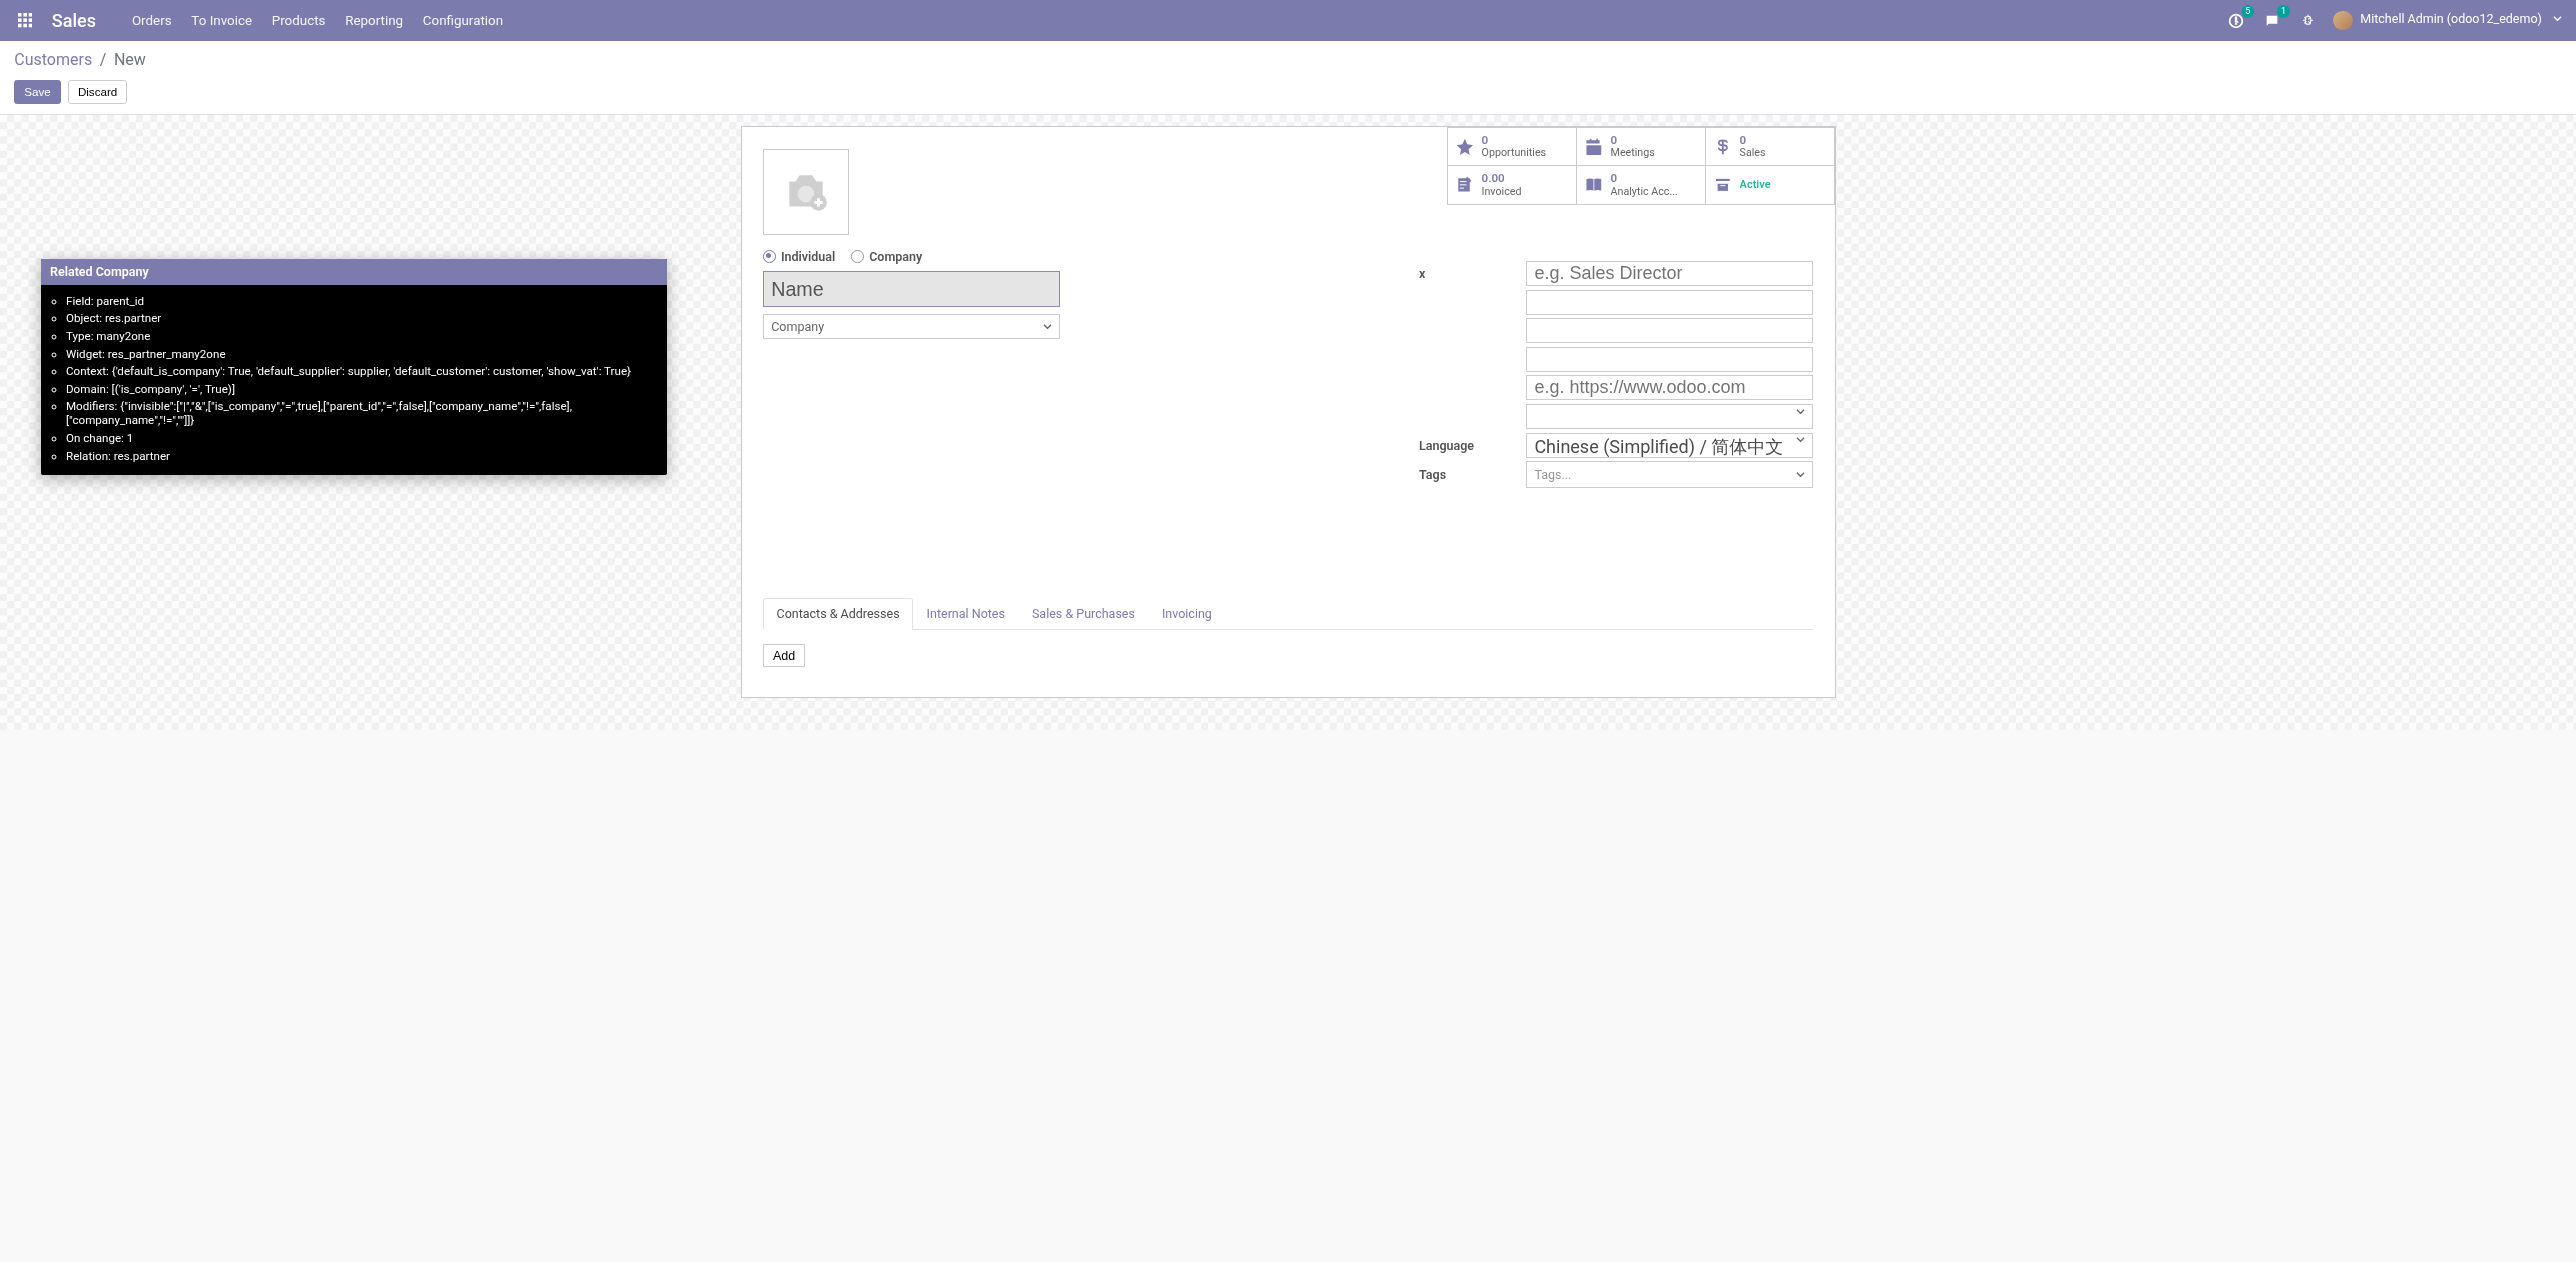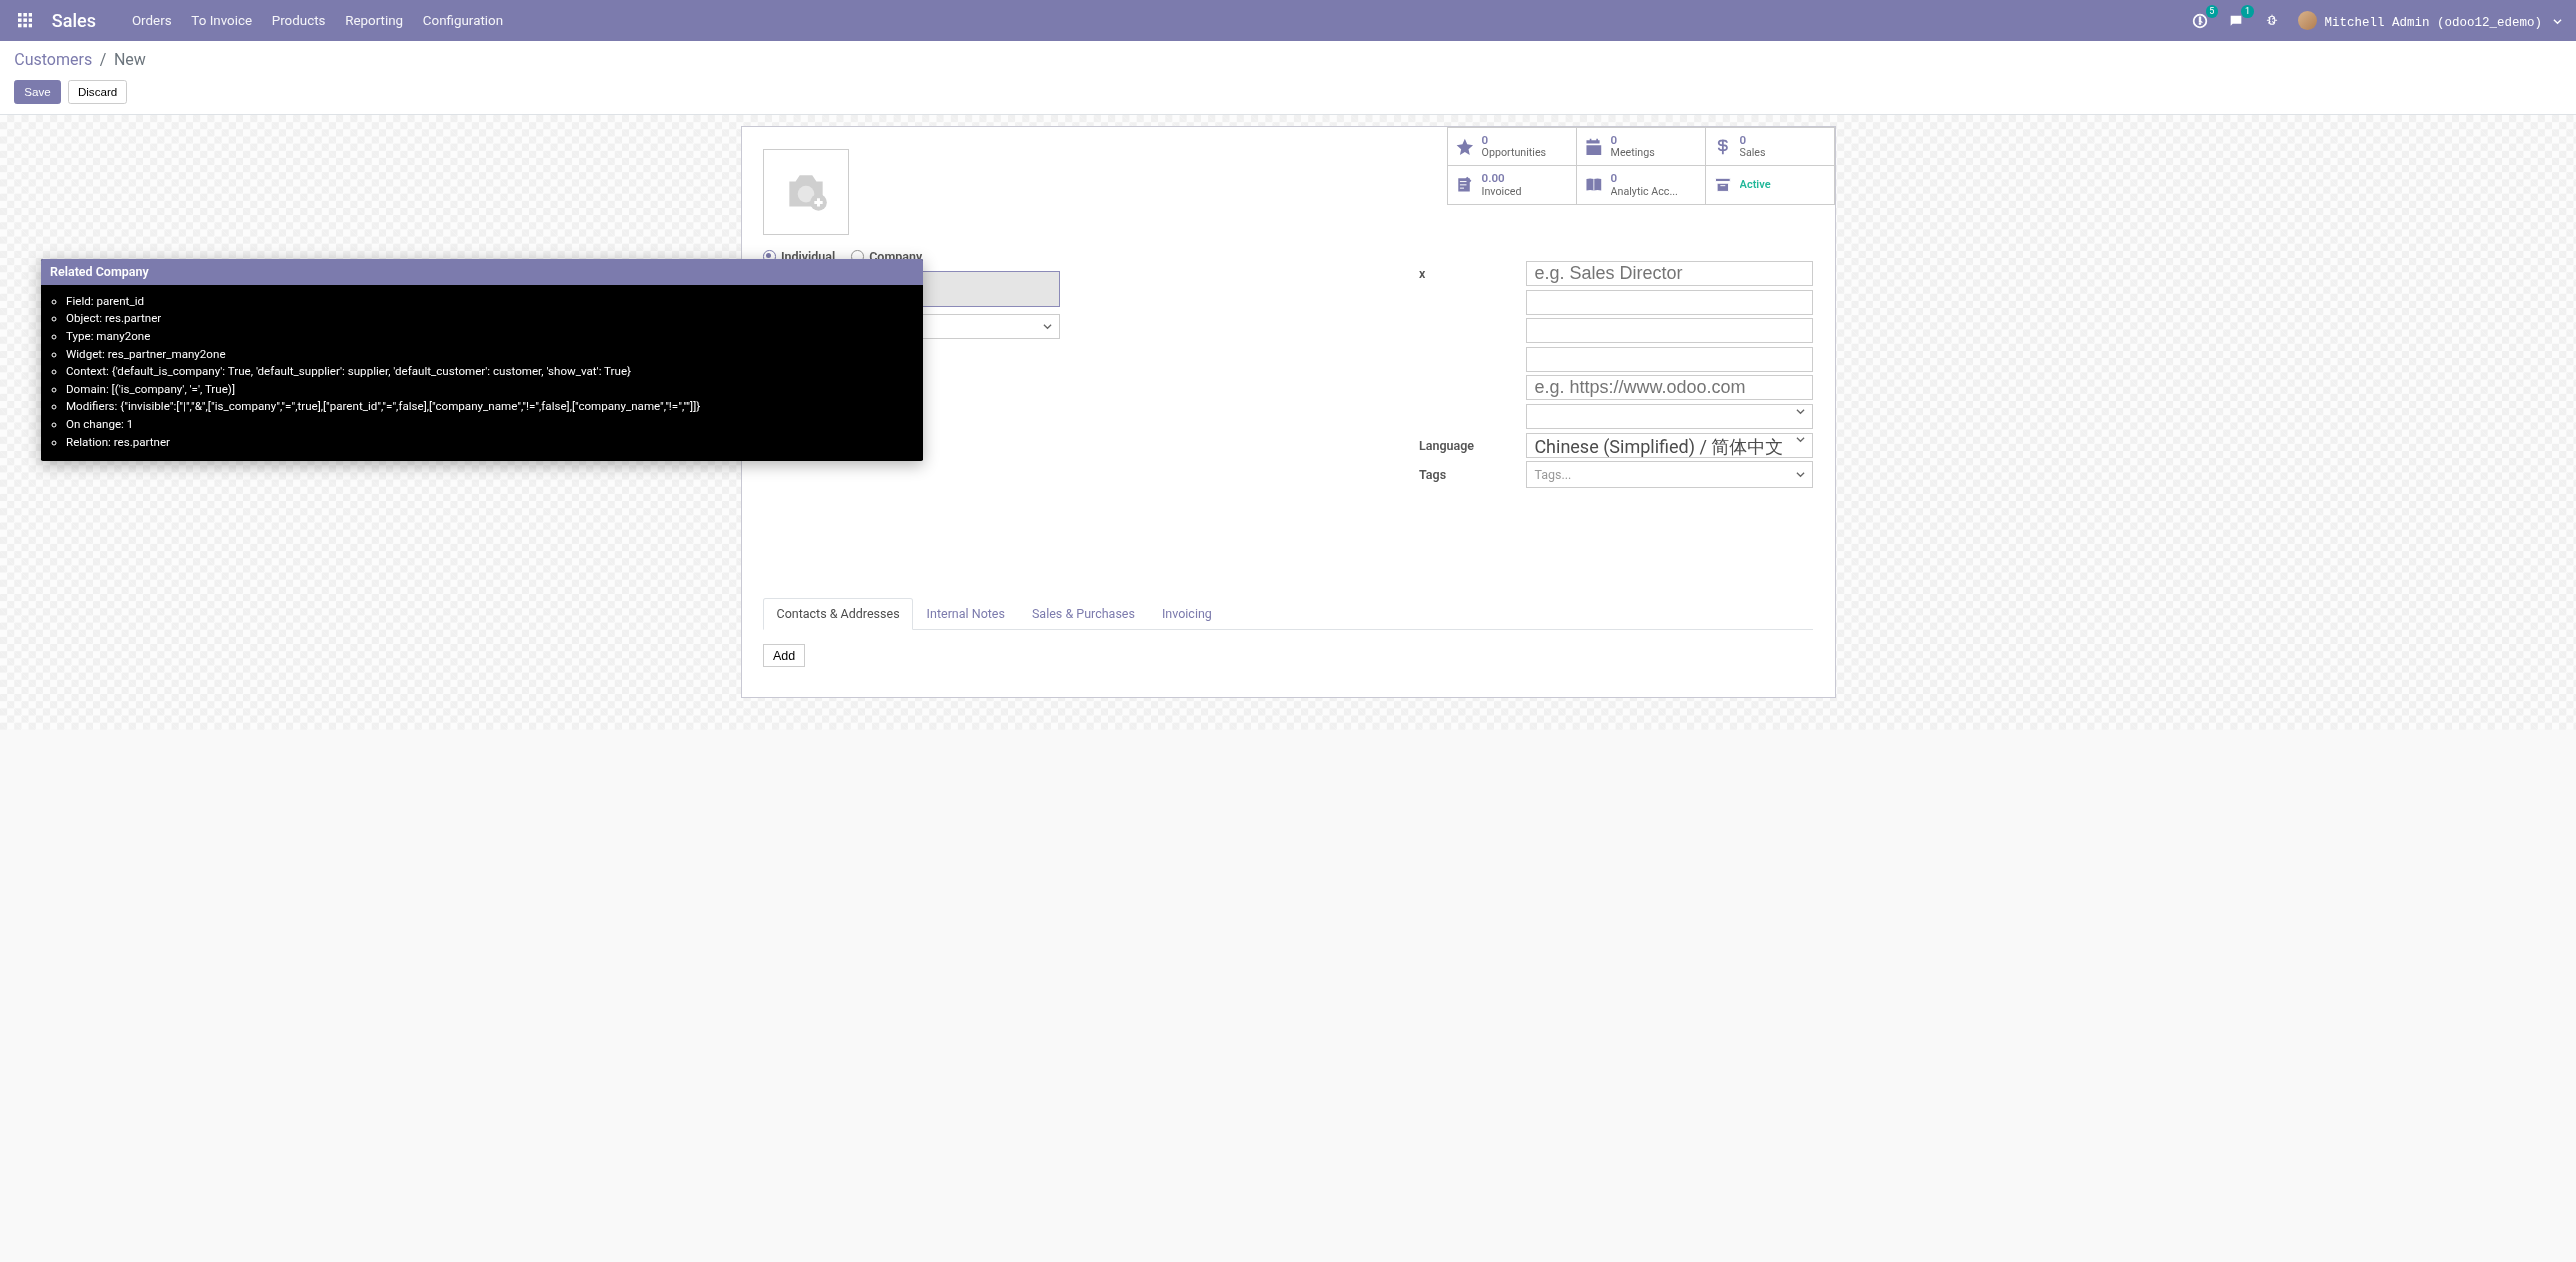--- a/index.html
+++ b/index.html
@@ -35,21 +35,21 @@
   .navbar .spacer { flex:1; }
   .navbar .right { display:flex; align-items:center; gap:16px; font-size:12.5px; }
   .nav-icon { position:relative; width:19.7px; height:19.7px; display:inline-flex; align-items:center; justify-content:center; cursor:pointer; }
   .nav-icon svg { fill:#fff; }
   .badge {
     position:absolute; top:-5.4px; right:-8px;
     background:#00a09d; color:#fff;
     font-size:9px; line-height:12.5px; min-width:12.5px; padding:0 2.7px;
     border-radius:6.3px; text-align:center;
   }
-  .user { display:flex; align-items:flex-end; gap:7.2px; cursor:pointer;font-family:Liberation Mono, monospace; }
+  .user { display:flex; align-items:flex-start; gap:7.2px; cursor:pointer; }
   .avatar {
     width:19.7px; height:19.7px; border-radius:50%;
     background: linear-gradient(135deg,#d9b38c,#b07d50);
   }
   .caret-down { margin-left:3.6px; }
 
   
   .control-panel {
     background:#fff;
     border-bottom:0.9px solid #dee2e6;
@@ -169,21 +169,21 @@
     border-radius:2.7px 2.7px 0 0;
   }
   .tab-body { padding-top:14.3px; }
   .add-btn {
     border:0.9px solid #ccc; padding:3.6px 9px; font-size:12.5px; background:#fff; cursor:pointer;
   }
 
   
   .tooltip {
     position:absolute; top:259px; left:41px;
-    width:882px; background:#000; color:#fff; font-size:11.6px;
+    width:626px; background:#000; color:#fff; font-size:11.6px;
     border-radius:1.8px; overflow:hidden; z-index:50;
     box-shadow:0 3.6px 16px rgba(0,0,0,0.3);
   }
   .tooltip .tt-head {
     background:#7c7bad; padding:5.4px 9px; font-weight:600; font-size:12.5px;
   }
   .tooltip ul { margin:7.2px 0 10.7px; padding-left:25px; list-style:circle; }
   .tooltip li { padding:1.8px 0; }
   .tooltip .tk { font-weight:400; }
 

